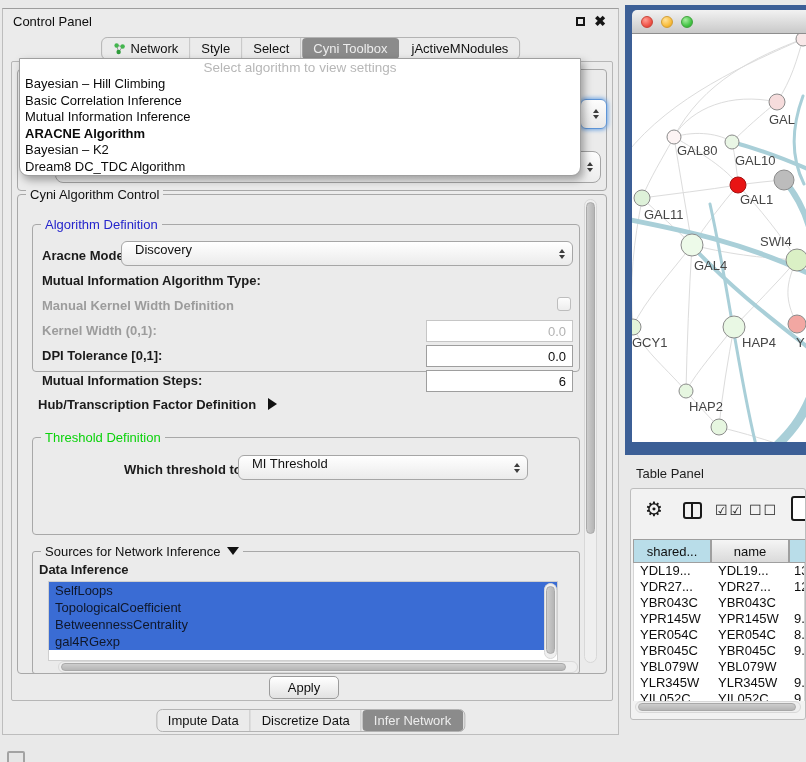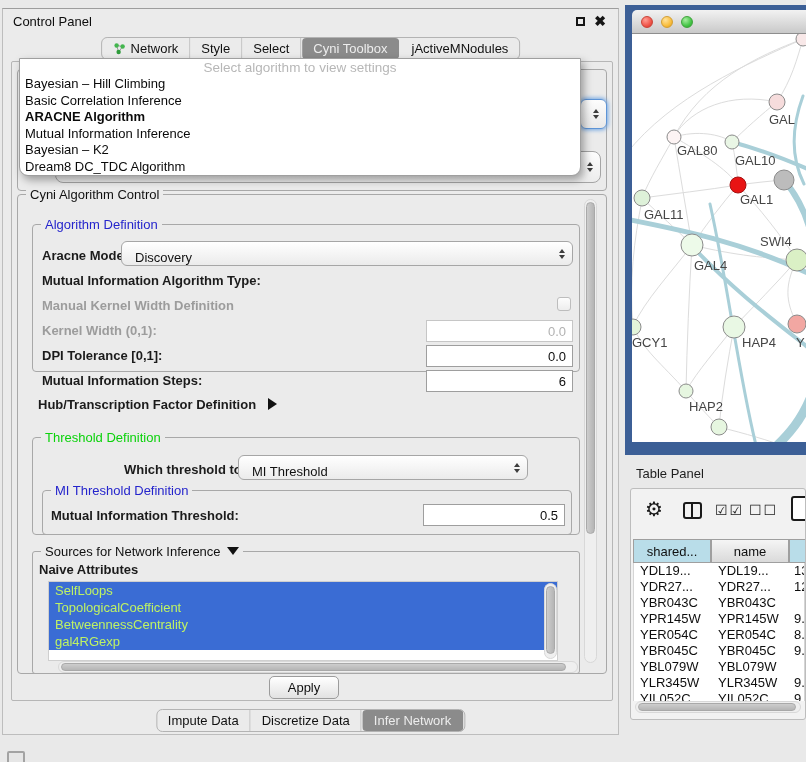--- a/index.html
+++ b/index.html
@@ -33,21 +33,21 @@
 
   
   .group { position:absolute; border:1px solid #a8a8a8; border-radius:4px; }
   .gtitle { position:absolute; top:-8px; left:8px; background:#ebebeb; padding:0 4px;
     font-size:13px; line-height:15px; white-space:nowrap; }
   .t-blue  { color:#2424cc; }
   .t-green { color:#0bd20b;text-align:center; }
 
   
   .combo { position:absolute; height:25px; border:1px solid #a6a6a6; border-radius:6px;
-    background:linear-gradient(#ffffff,#ebebeb); display:flex; align-items:flex-end;
+    background:linear-gradient(#ffffff,#ebebeb); display:flex; align-items:flex-start;
     padding:0 22px 0 13px; font-size:13px; color:#111; }
   .spin { position:absolute; right:7px; top:50%; transform:translateY(-50%);
     display:flex; flex-direction:column; gap:2px; }
   .spin i { width:0; height:0; border-left:3.5px solid transparent; border-right:3.5px solid transparent; }
   .spin .up { border-bottom:4.5px solid #3c3c3c; }
   .spin .dn { border-top:4.5px solid #3c3c3c; }
 
   
   .tfield { position:absolute; height:22px; border:1px solid #9e9e9e; background:#fff;
     font-size:13px; text-align:right; padding:3px 6px 0 4px; color:#0d0d0d; }
@@ -78,21 +78,21 @@
   .vscroll { position:absolute; width:13px; background:#efefef; border:1px solid #d8d8d8; border-radius:7px; }
   .vthumb { position:absolute; left:1px; width:9px; background:linear-gradient(90deg,#cdcdcd,#b5b5b5);
     border:1px solid #a9a9a9; border-radius:6px; }
   .hscroll { position:absolute; height:12px; background:#efefef; border:1px solid #d8d8d8; border-radius:7px; }
   .hthumb { position:absolute; top:1px; height:8px; background:linear-gradient(#cdcdcd,#b5b5b5);
     border:1px solid #a9a9a9; border-radius:6px; }
 
   
   #attr-list { position:absolute; left:15px; top:29px; width:510px; height:80px;
     background:#fff; border:1px solid #cfcfcf; overflow:hidden; }
-  .sel-item { height:17px; line-height:17px; background:#3a6cd4; color:#bef264;
+  .sel-item { height:17px; line-height:17px; background:#3a6cd4; color:#0f172a;
     font-size:13px; padding-left:6px; width:595px; }
 
   .hub-row { position:absolute; font-size:13px; font-weight:bold; color:#1b1b1b; }
   .tri-right { display:inline-block; margin-left:8px; width:0; height:0;
     border-top:6px solid transparent; border-bottom:6px solid transparent; border-left:9px solid #111;
     vertical-align:-1px; }
   .tri-down { display:inline-block; margin-left:6px; width:0; height:0;
     border-left:6px solid transparent; border-right:6px solid transparent; border-top:8px solid #111;
     vertical-align:1px; }
 
@@ -187,22 +187,22 @@
         <i class="up"></i>
         <i class="dn"></i>
       </span>
   </div>
 
   <div id="algo-overlay">
     <div class="dd-placeholder">Select algorithm to view settings</div>
     <div id="dd-items">
         <div class="dd-item">Bayesian – Hill Climbing</div>
         <div class="dd-item">Basic Correlation Inference</div>
+        <div class="dd-item">Mutual Information Inference</div>
         <div class="dd-item b">ARACNE Algorithm</div>
-        <div class="dd-item">Mutual Information Inference</div>
         <div class="dd-item">Bayesian – K2</div>
         <div class="dd-item">Dream8 DC_TDC Algorithm</div>
       </div>
   </div>
 
   <div class="group" style="left:14px; top:185px; width:590px; height:480px;">
     <span class="gtitle">Cyni Algorithm Control</span>
 
     <div class="vscroll" style="left:566px; top:4px; height:464px;">
       <div class="vthumb" style="top:2px; height:332px;"></div>
@@ -245,32 +245,27 @@
 
       <span class="lbl" style="left:55px; top:24px;margin-left:36px;">Which threshold to use:</span>
       <div class="combo" style="left:205px; top:17px; width:290px;">
         <span>MI Threshold</span>
         <span class="spin">
             <i class="up"></i>
             <i class="dn"></i>
           </span>
       </div>
 
-      <div class="group" style="left:9px; top:52px; width:530px; height:45px;">
-        <span class="gtitle t-blue" style="background:#ebebeb;">MI Threshold Definition</span>
-        <span class="lbl" style="left:8px; top:17px;">Mutual Information Threshold:</span>
-        <div class="tfield" style="left:380px; top:13px; width:142px;">0.5</div>
-      </div>
     </div>
 
     <div class="group" style="left:14px; top:356px; width:548px; height:123px; border-radius:3px;">
       <span class="gtitle">
         <span>Sources for Network Inference</span><span class="tri-down"></span>
       </span>
-      <span class="lbl" style="left:6px; top:10px;">Naive Attributes</span>
+      <span class="lbl" style="left:6px; top:10px;">Data Inference</span>
 
       <div id="attr-list">
           <div class="sel-item">SelfLoops</div>
           <div class="sel-item">TopologicalCoefficient</div>
           <div class="sel-item">BetweennessCentrality</div>
           <div class="sel-item">gal4RGexp</div>
         </div>
       <div class="vscroll" style="left:511px; top:31px; height:76px;">
         <div class="vthumb" style="top:2px; height:68px;"></div>
       </div>

